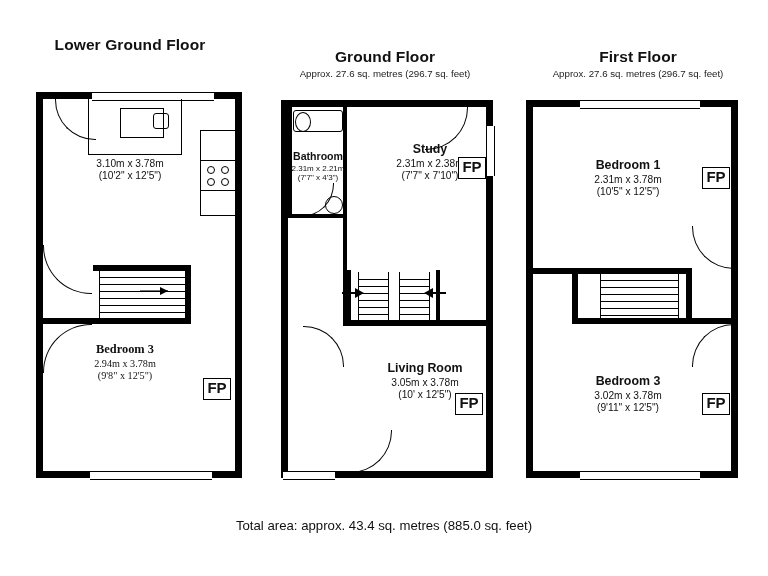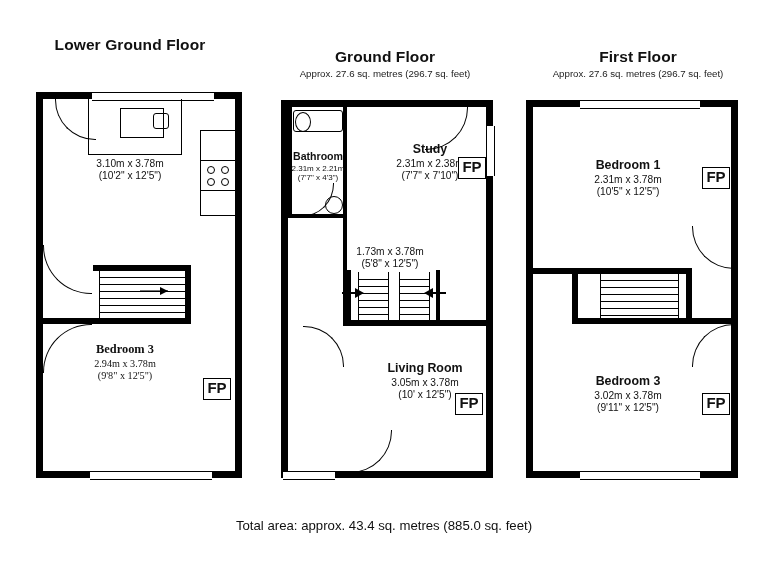--- a/index.html
+++ b/index.html
@@ -217,24 +217,20 @@
   </div>
 
   <div class="label" style="left:115px; top:142px; width:120px;">
     <span class="rname">Study</span>
     <span class="dim">2.31m x 2.38m</span>
     <span class="dim">(7'7" x 7'10")</span>
   </div>
   <div class="fp" style="left:203px; top:157px;">FP</div>
   <div class="door" style="left:170px; top:107px; width:42px; height:42px; border-radius:0 0 42px 0; border-style:solid; border-width:1.2px; border-top:none; border-left:none;"></div>
 
-  <div class="label" style="left:75px; top:246px; width:120px;">
-    <span class="dim">1.73m x 3.78m</span>
-    <span class="dim">(5'8" x 12'5")</span>
-  </div>
 
   <div class="wall" style="left:92px; top:270px; width:4px; height:54px;"></div>
   <div class="wall" style="left:181px; top:270px; width:4px; height:54px;"></div>
   <div class="thin" style="left:103px; top:272px; width:1.2px; height:50px;"></div>
   <div class="thin" style="left:174px; top:272px; width:1.2px; height:50px;"></div>
   <div class="stair-line" style="left:103px; top:279px; width:30px;"></div>
   <div class="stair-line" style="left:103px; top:286px; width:30px;"></div>
   <div class="stair-line" style="left:103px; top:293px; width:30px;"></div>
   <div class="stair-line" style="left:103px; top:300px; width:30px;"></div>
   <div class="stair-line" style="left:103px; top:307px; width:30px;"></div>

